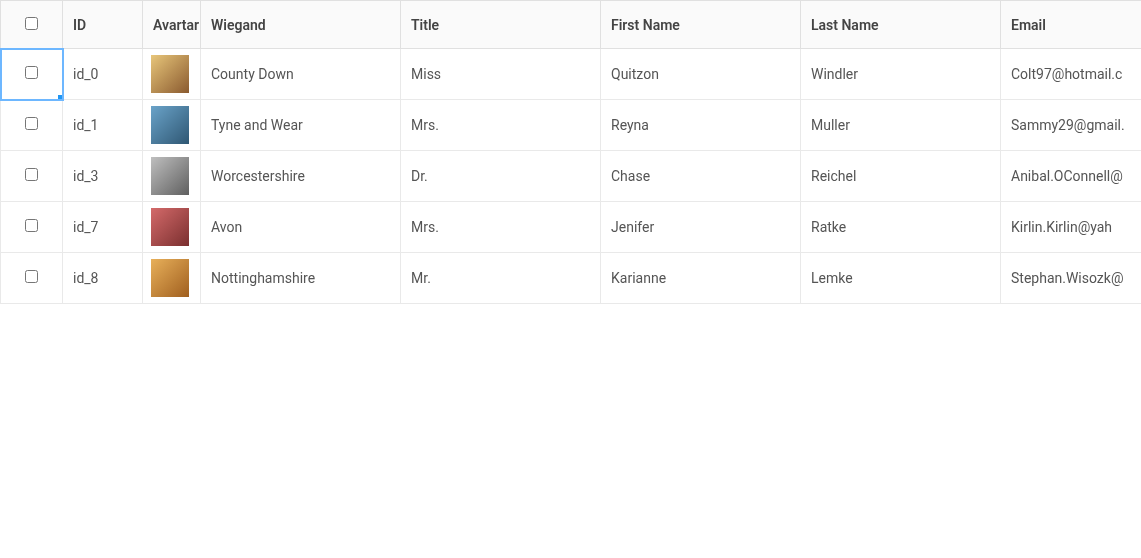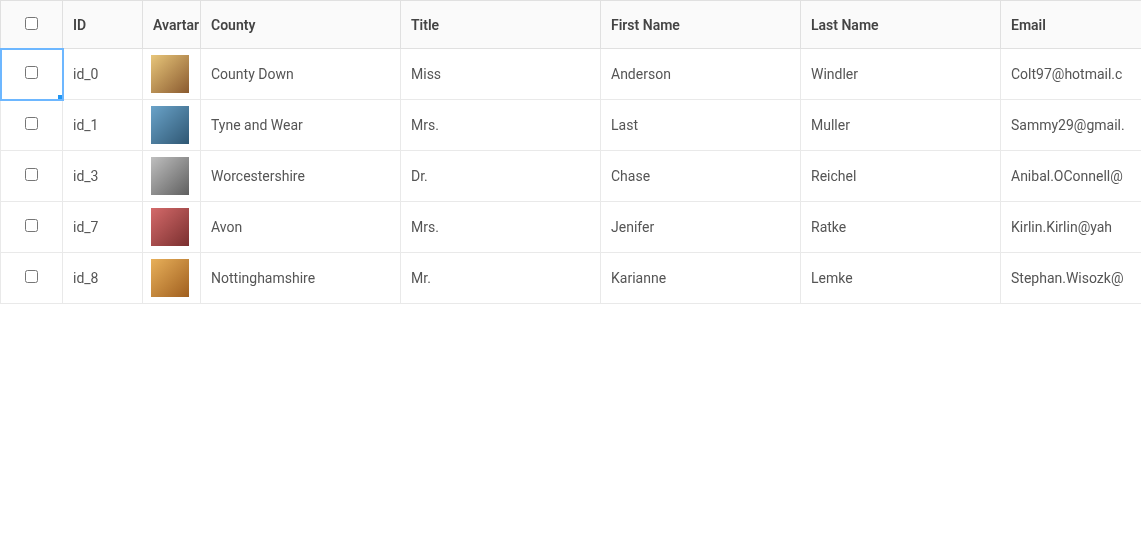--- a/index.html
+++ b/index.html
@@ -124,45 +124,45 @@
       <col class="col-last">
       <col class="col-email">
     </colgroup>
     <thead>
       <tr>
         <th class="col-check">
           <input type="checkbox" style="">
         </th>
         <th>ID</th>
         <th>Avartar</th>
-        <th>County</th>
+        <th>Wiegand</th>
         <th>Title</th>
         <th>First Name</th>
         <th>Last Name</th>
         <th>Email</th>
       </tr>
     </thead>
     <tbody id="tbody">
         <tr>
           <td class="col-check focused"><input type="checkbox" style=""></td>
           <td>id_0</td>
           <td class="col-avatar"><span class="avatar av0"></span></td>
           <td>County Down</td>
           <td>Miss</td>
-          <td>Anderson</td>
+          <td>Quitzon</td>
           <td>Windler</td>
           <td class="col-email">Colt97@hotmail.c</td>
         </tr>
         <tr>
           <td class="col-check"><input type="checkbox" style=""></td>
           <td>id_1</td>
           <td class="col-avatar"><span class="avatar av1"></span></td>
           <td>Tyne and Wear</td>
           <td>Mrs.</td>
-          <td>Last</td>
+          <td>Reyna</td>
           <td>Muller</td>
           <td class="col-email">Sammy29@gmail.</td>
         </tr>
         <tr>
           <td class="col-check"><input type="checkbox" style=""></td>
           <td>id_3</td>
           <td class="col-avatar"><span class="avatar av3"></span></td>
           <td>Worcestershire</td>
           <td>Dr.</td>
           <td>Chase</td>

